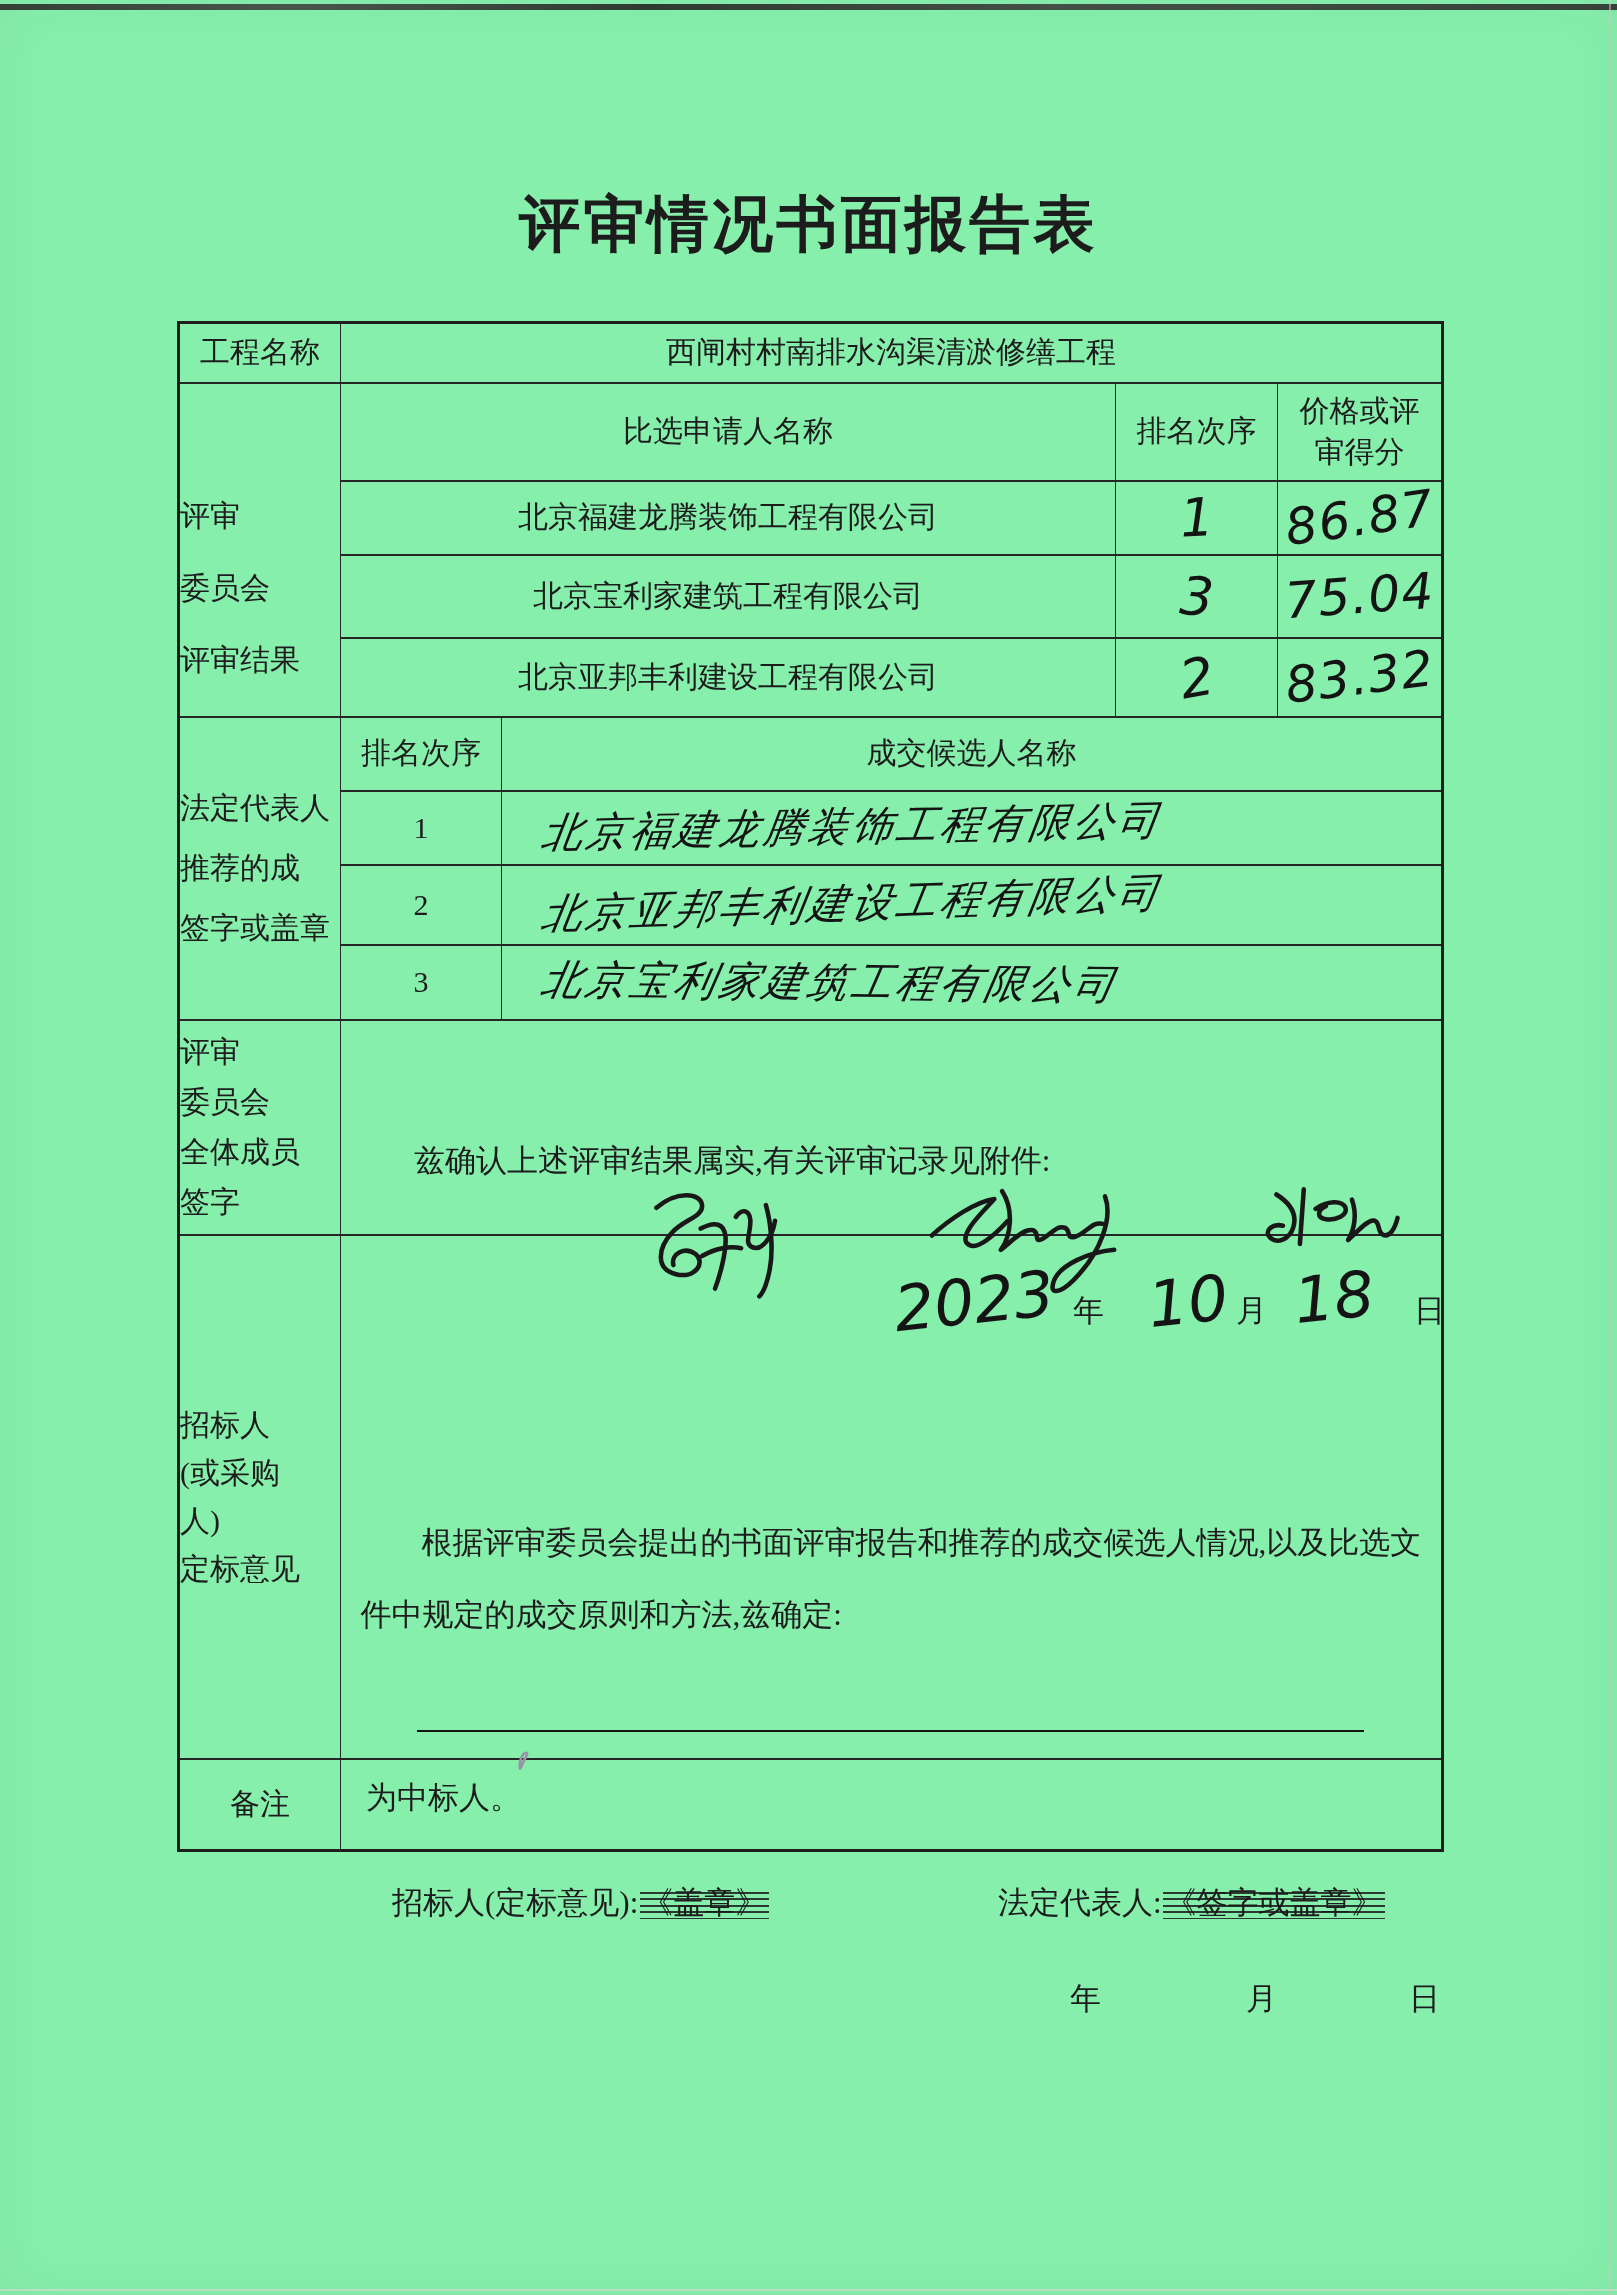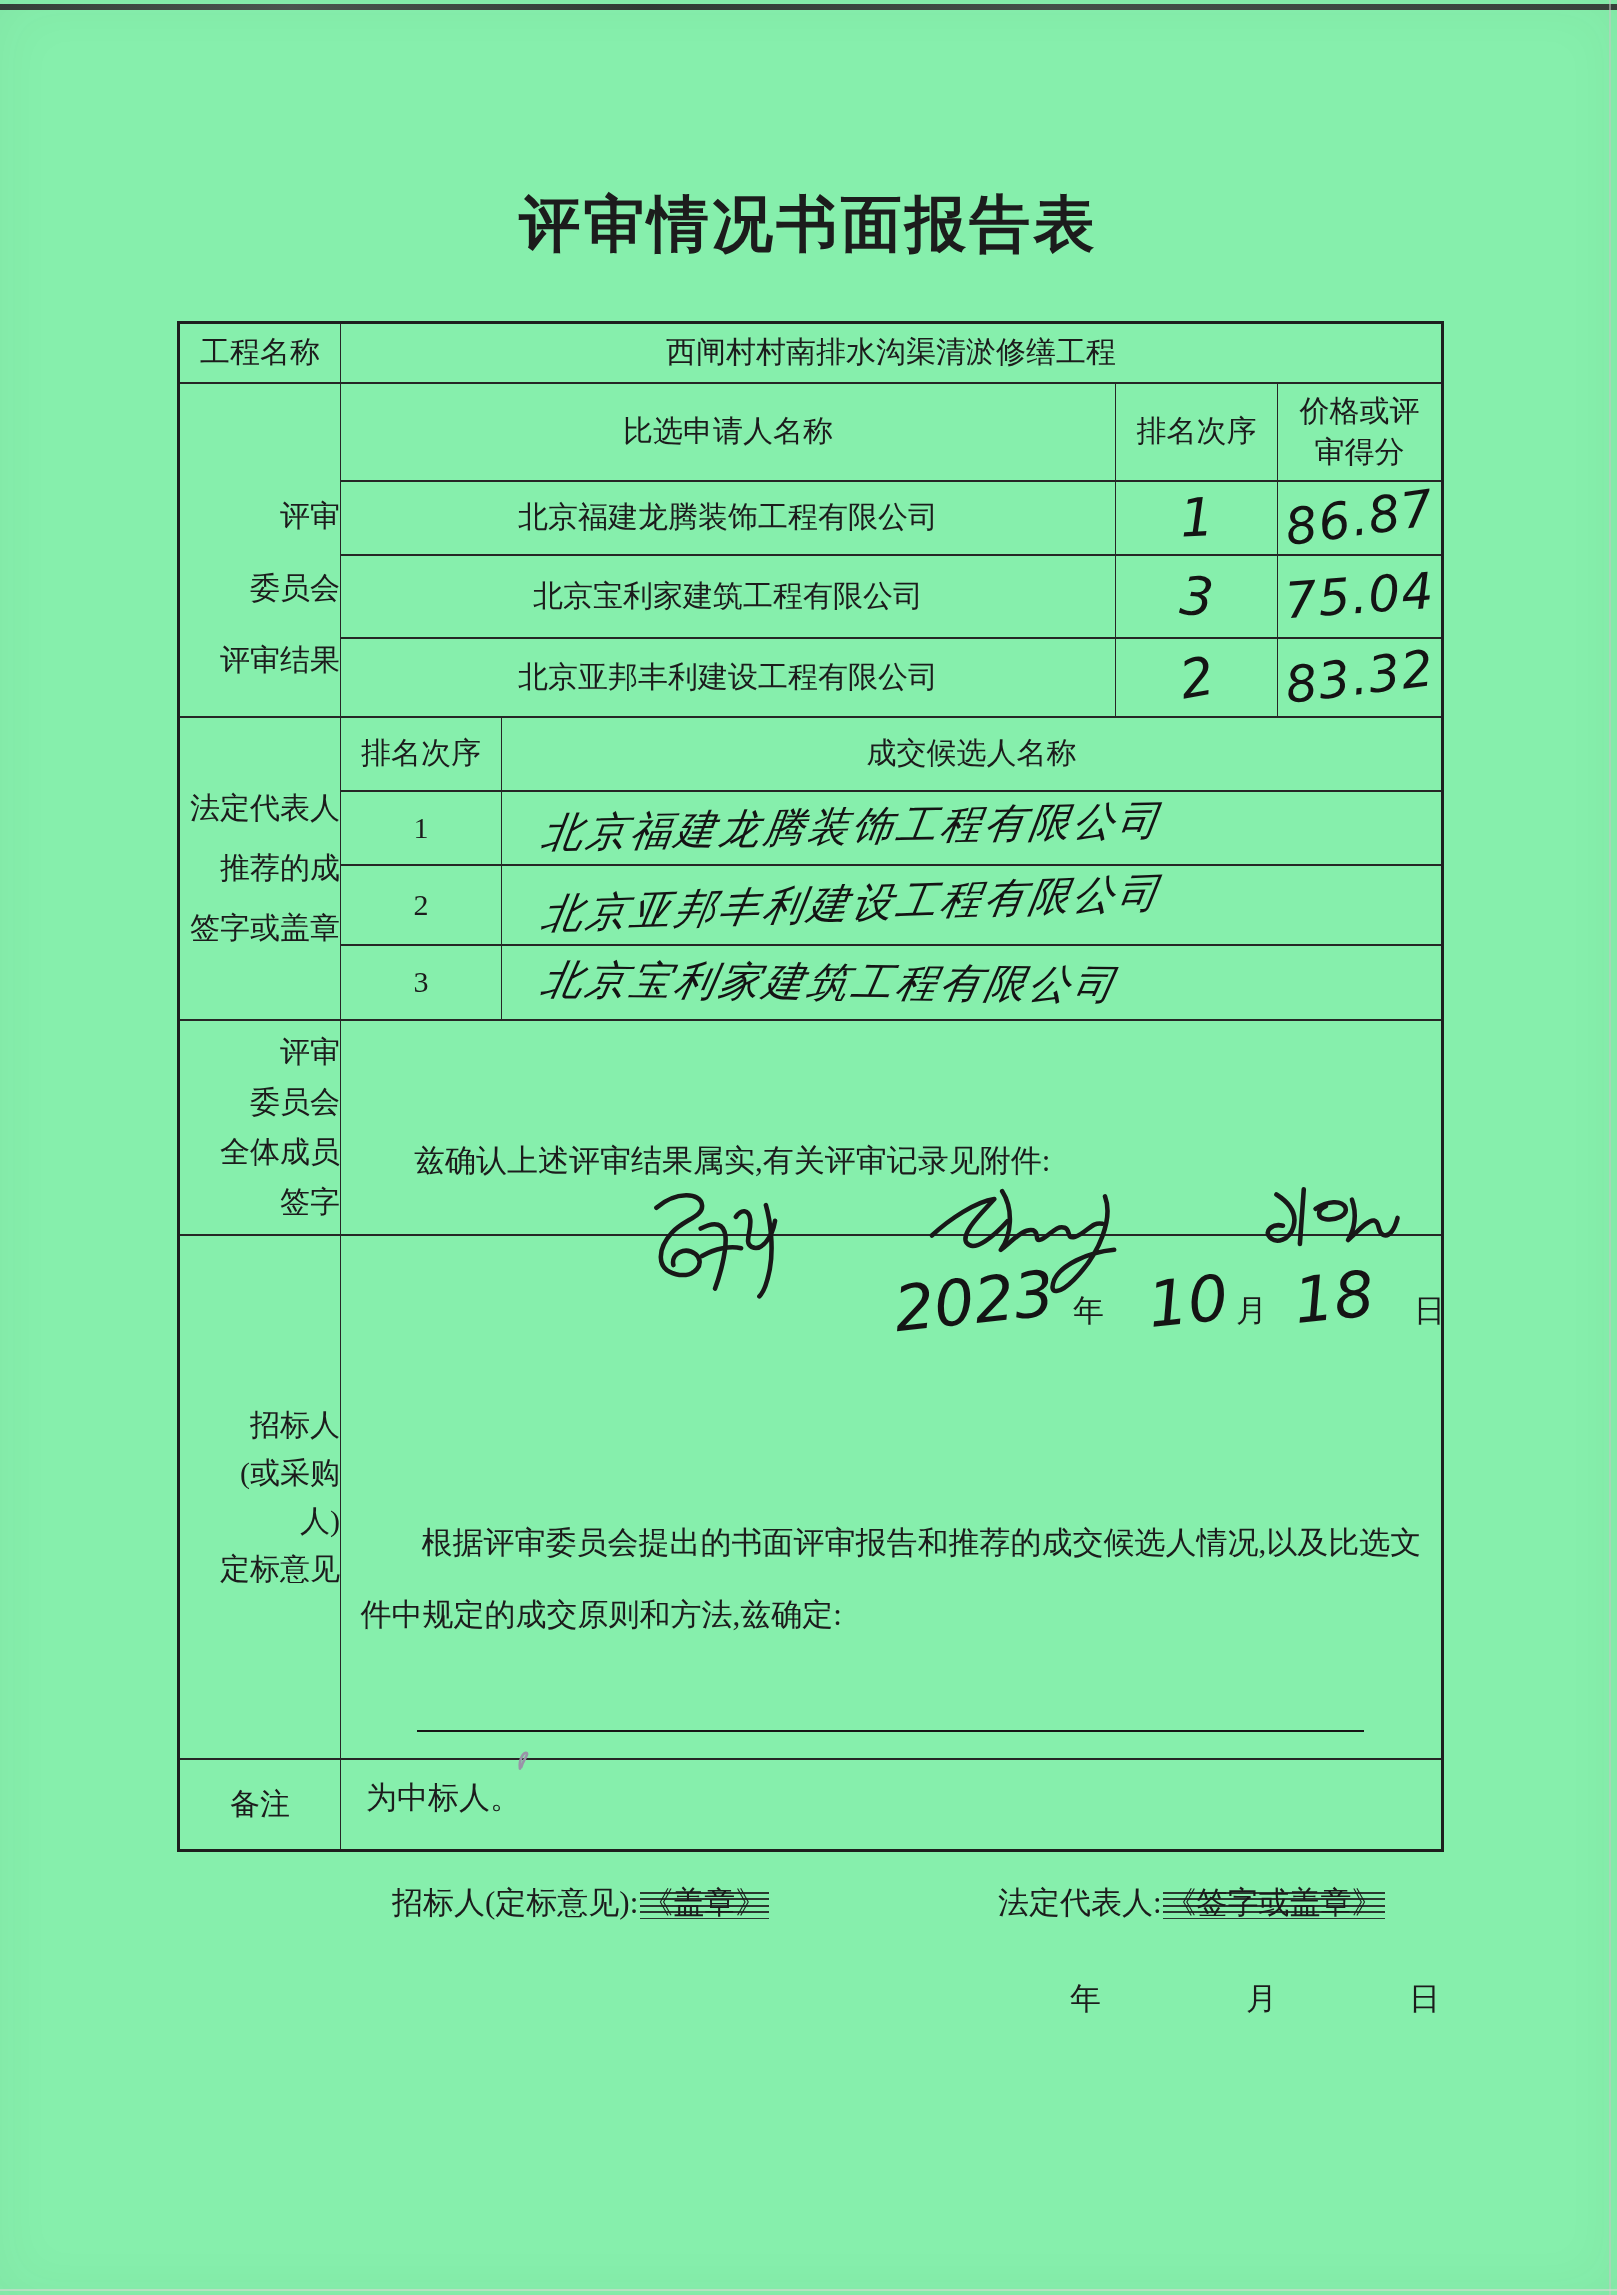--- a/index.html
+++ b/index.html
@@ -29,21 +29,21 @@
     position:absolute; left:177px; top:321px;
     width:1264px; table-layout:fixed; border-collapse:collapse;
     border:3.9px solid #1e1e1e;
   }
   table.form td{
     border:1.3px solid #262626;
     border-top-width:2.6px; border-bottom-width:2.6px;
     vertical-align:middle; text-align:center;
     font-size:30px; padding:0; overflow:visible;
   }
-  .lbl .lines{display:flex; flex-direction:column; align-items:flex-end; justify-content:center; height:100%;}
+  .lbl .lines{display:flex; flex-direction:column; align-items:flex-start; justify-content:center; height:100%;}
   .lbl .lines span{display:block;}
   .lines-committee{justify-content:flex-start !important; padding-top:77px; box-sizing:border-box;}
   .lines-committee span{line-height:72px;}
   .lines-recommend span{line-height:60px;}
   .lines-sign span{line-height:50px;}
   .lines-decision span{line-height:48px;font-family:Liberation Serif, serif;}
 
   .cell-left{text-align:left !important;}
 
   

